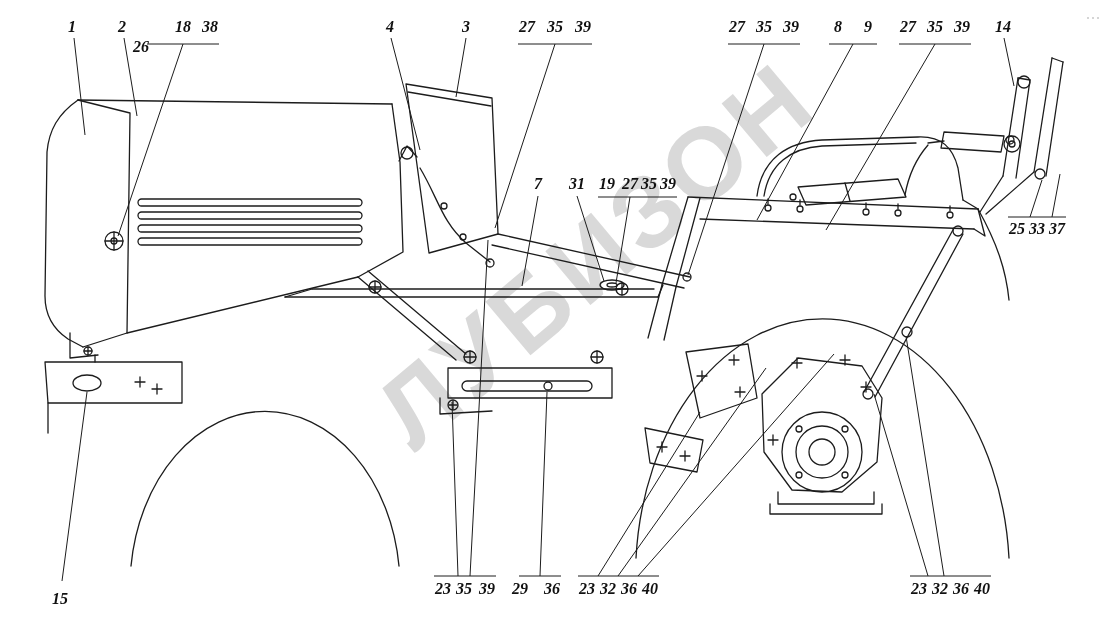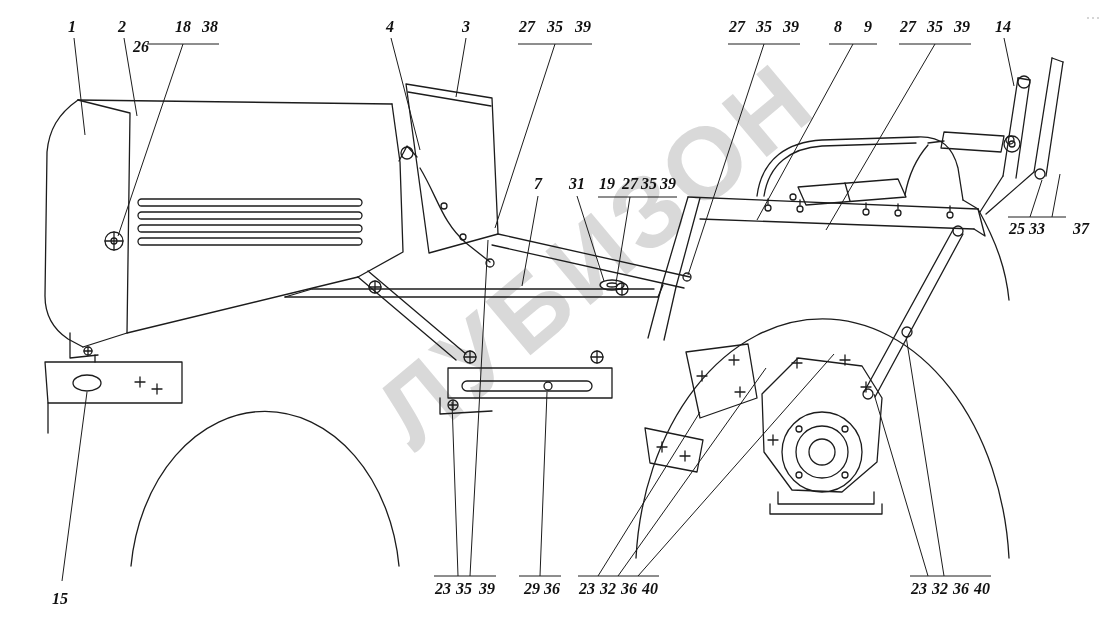--- a/index.html
+++ b/index.html
@@ -269,26 +269,26 @@
       <span class="callout" style="left: 962px; top: 28px;">39</span>
       <span class="callout" style="left: 1003px; top: 28px;">14</span>
       <span class="callout" style="left: 538px; top: 185px;">7</span>
       <span class="callout" style="left: 577px; top: 185px;">31</span>
       <span class="callout" style="left: 607px; top: 185px;">19</span>
       <span class="callout" style="left: 630px; top: 185px;">27</span>
       <span class="callout" style="left: 649px; top: 185px;">35</span>
       <span class="callout" style="left: 668px; top: 185px;">39</span>
       <span class="callout" style="left: 1017px; top: 230px;">25</span>
       <span class="callout" style="left: 1037px; top: 230px;">33</span>
-      <span class="callout" style="left: 1057px; top: 230px; margin-left: 24px;">37</span>
+      <span class="callout" style="left: 1057px; top: 230px;">37</span>
       <span class="callout" style="left: 60px; top: 590px; margin-top: 10px;">15</span>
       <span class="callout" style="left: 443px; top: 590px;">23</span>
       <span class="callout" style="left: 464px; top: 590px;">35</span>
       <span class="callout" style="left: 487px; top: 590px;">39</span>
-      <span class="callout" style="left: 532px; top: 590px;">29</span>
+      <span class="callout" style="left: 520px; top: 590px;">29</span>
       <span class="callout" style="left: 552px; top: 590px;">36</span>
       <span class="callout" style="left: 587px; top: 590px;">23</span>
       <span class="callout" style="left: 608px; top: 590px;">32</span>
       <span class="callout" style="left: 629px; top: 590px;">36</span>
       <span class="callout" style="left: 650px; top: 590px;">40</span>
       <span class="callout" style="left: 919px; top: 590px;">23</span>
       <span class="callout" style="left: 940px; top: 590px;">32</span>
       <span class="callout" style="left: 961px; top: 590px;">36</span>
       <span class="callout" style="left: 982px; top: 590px;">40</span>
     </div>

